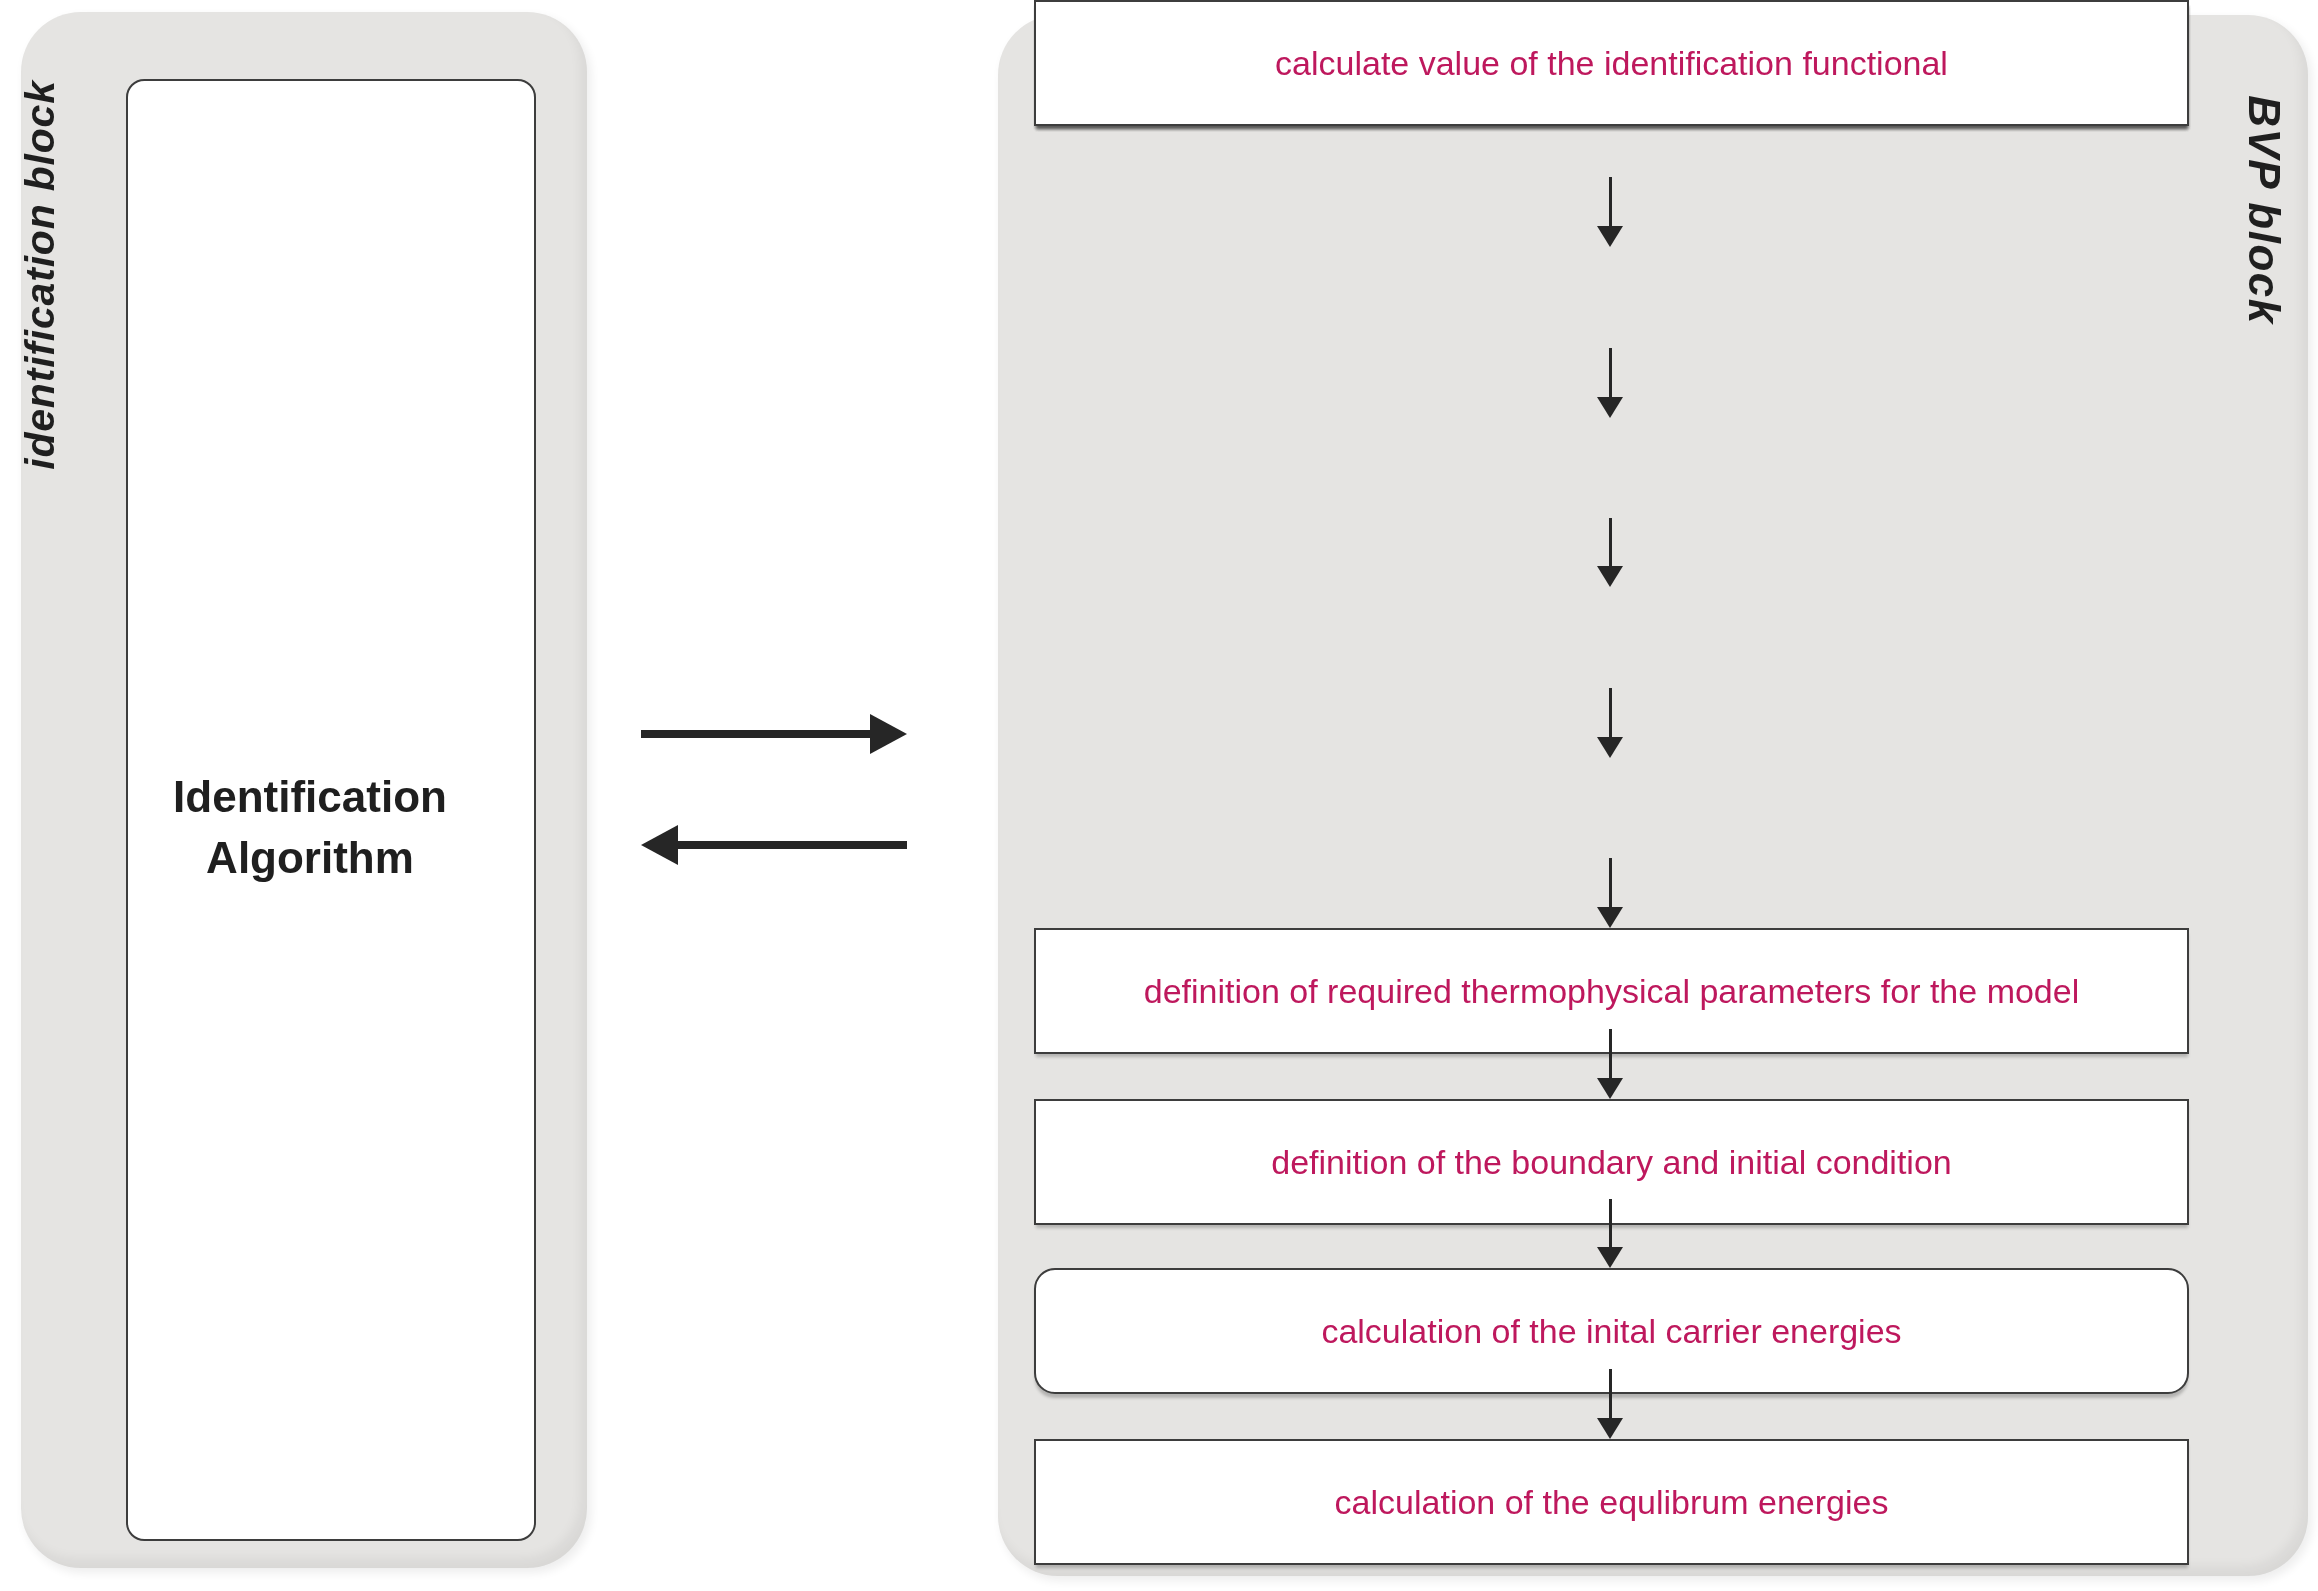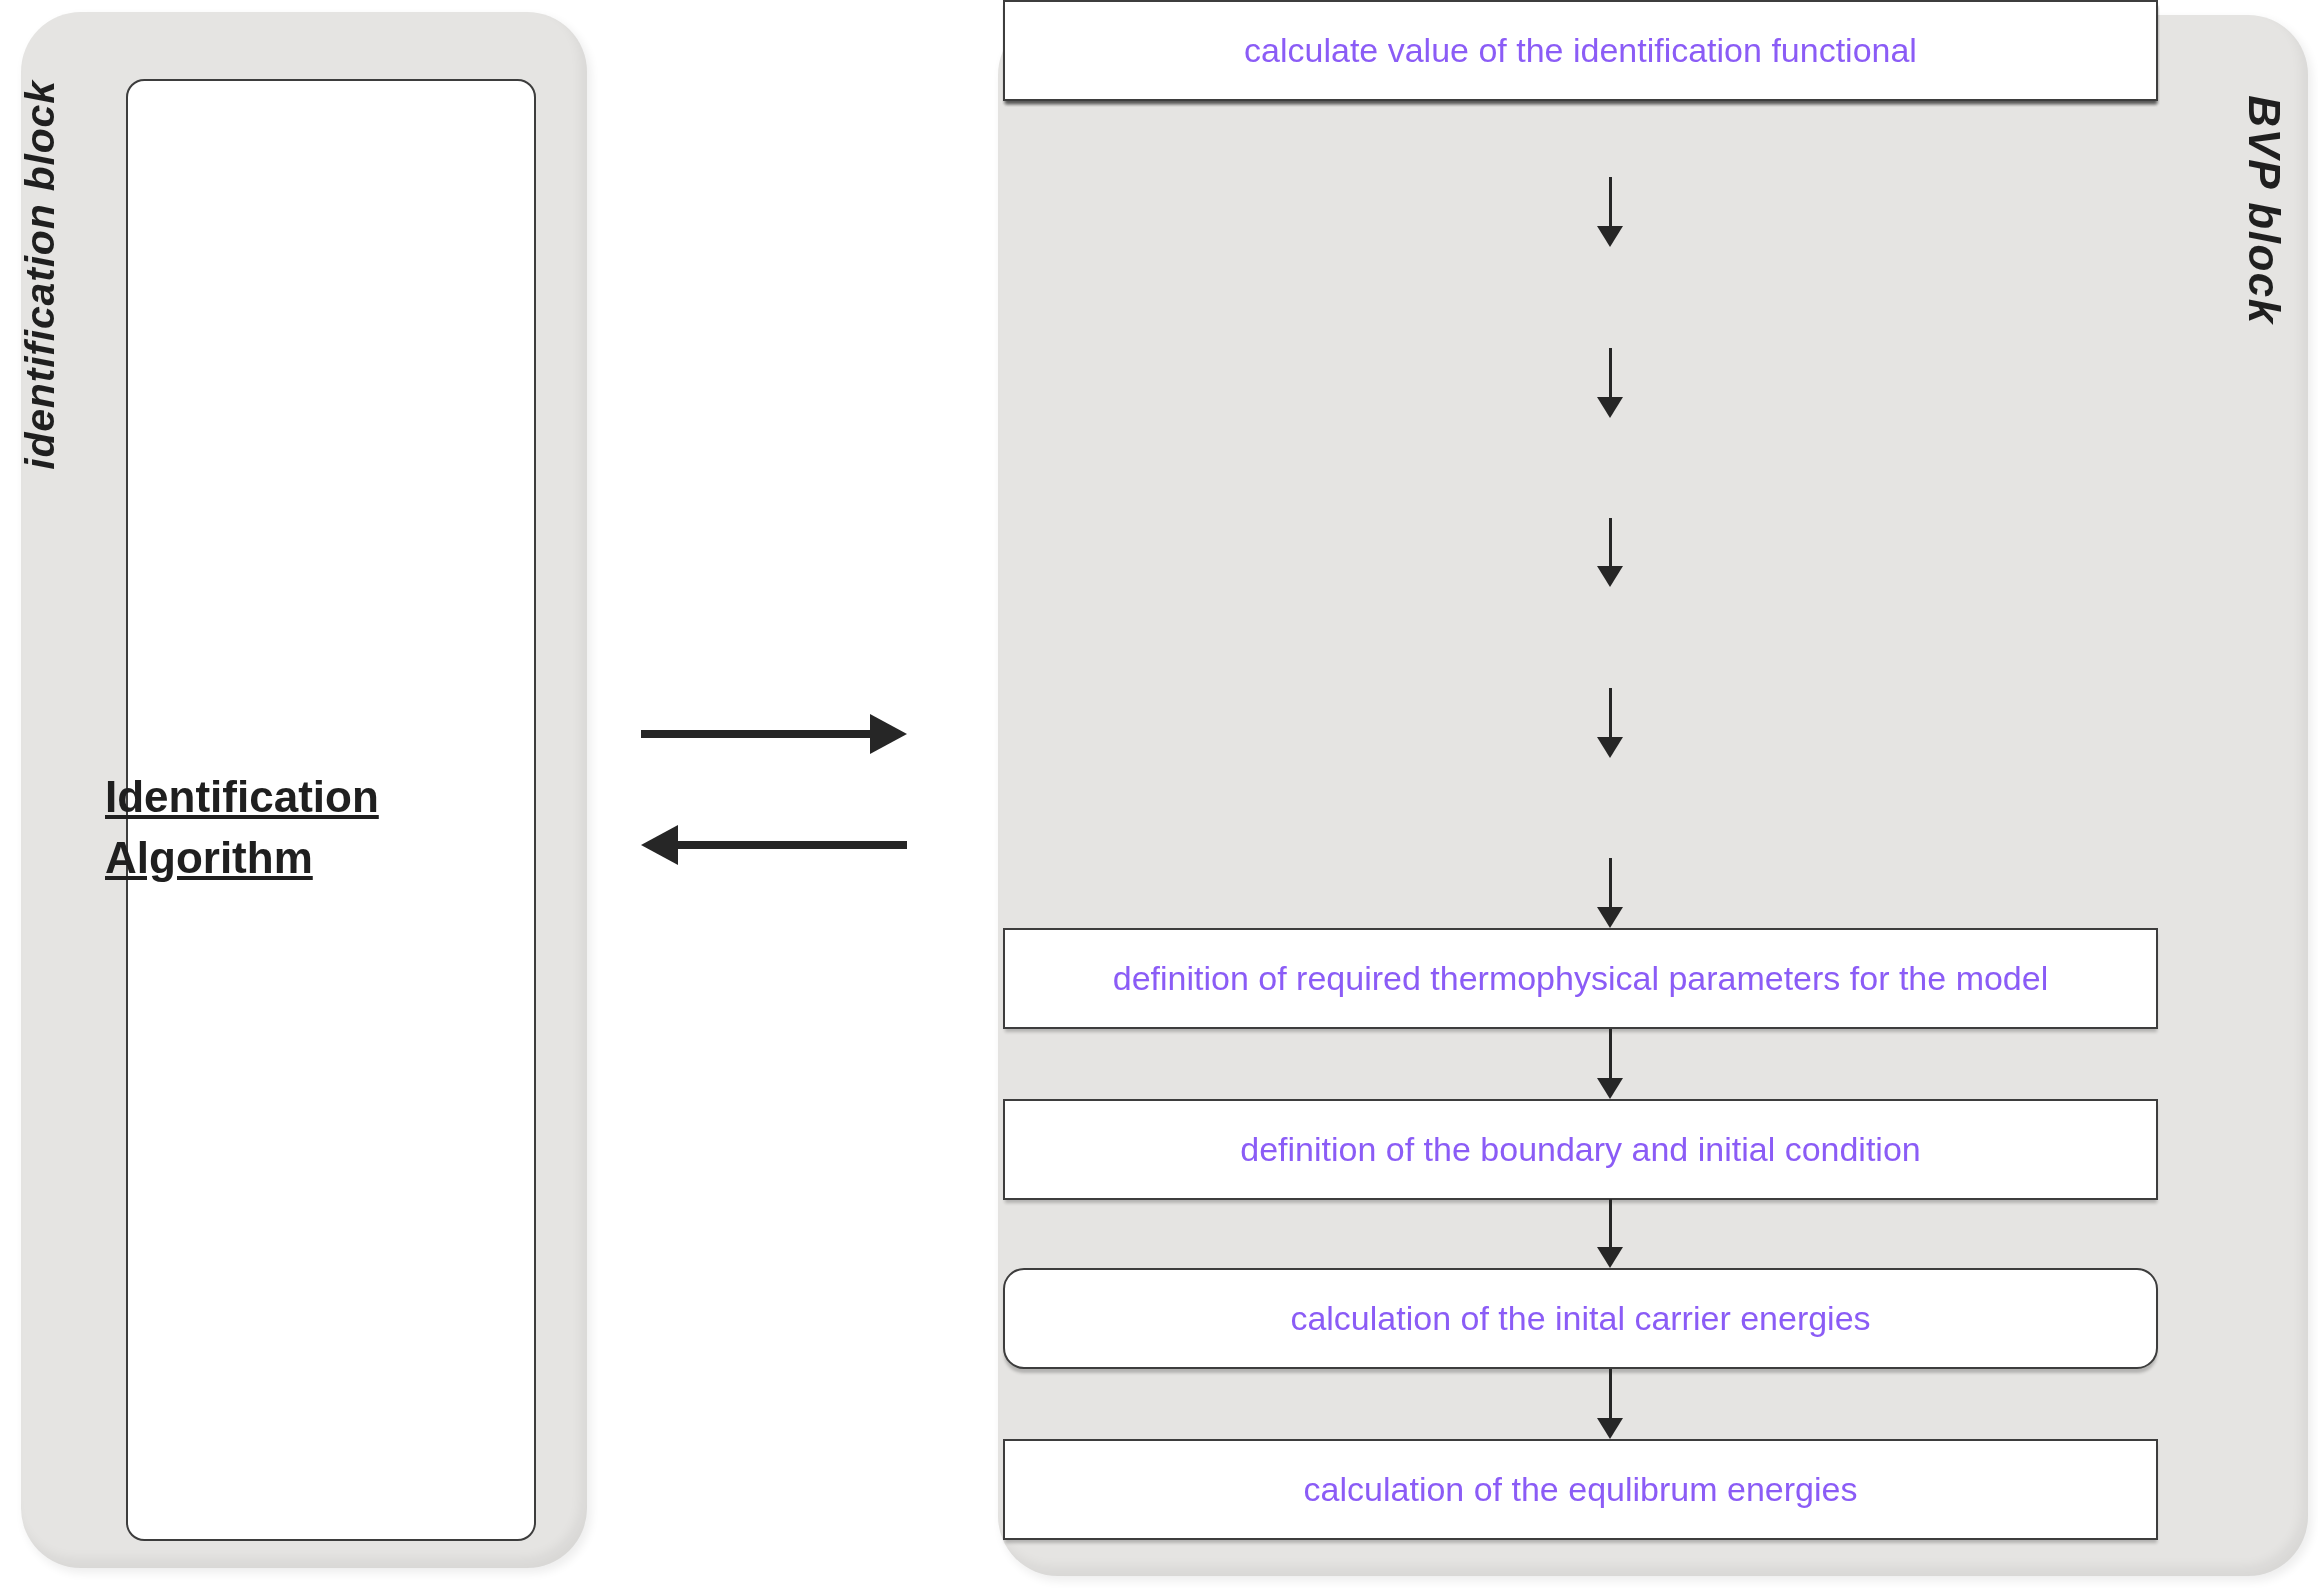--- a/index.html
+++ b/index.html
@@ -60,42 +60,42 @@
     width: 410px; height: 1462px;
     background: #ffffff;
     border: 2.3px solid #3d3d3d;
     border-radius: 18.3px;
     box-sizing: border-box;
   }
   .id-title {
     position: absolute;
     left: 105px; top: 766px;
     width: 410px;
+    text-align: center;
     font-size: 44px;
     font-weight: bold;
     line-height: 61px;
     white-space: pre-line;
     color: #1f1f1f;
-    text-decoration: underline;
   }
 
   
   .step {
     position: absolute;
-    left: 1003px;
-    width: 1155px; height: 101px;
+    left: 1034px;
+    width: 1155px; height: 126px;
     background: #ffffff;
     border: 2.3px solid #3d3d3d;
     box-sizing: border-box;
     display: flex;
     align-items: center;
     justify-content: center;
     font-size: 34px;
     white-space: nowrap;
-    color: #8b5cf6;
+    color: #be185d;
     box-shadow: 0 4.6px 3.1px -1.5px rgba(0,0,0,0.22);
   }
   .step:nth-of-type(1) { top: 76px;  }
   .step:nth-of-type(2) { top: 247px;  }
   .step:nth-of-type(3) { top: 417px;  }
   .step:nth-of-type(4) { top: 587px;  }
   .step:nth-of-type(5) { top: 758px;  }
   .step:nth-of-type(6) { top: 928px; }
   .step:nth-of-type(7) { top: 1099px; }
   .step:nth-of-type(8) { top: 1268px; border-radius: 21px; }

